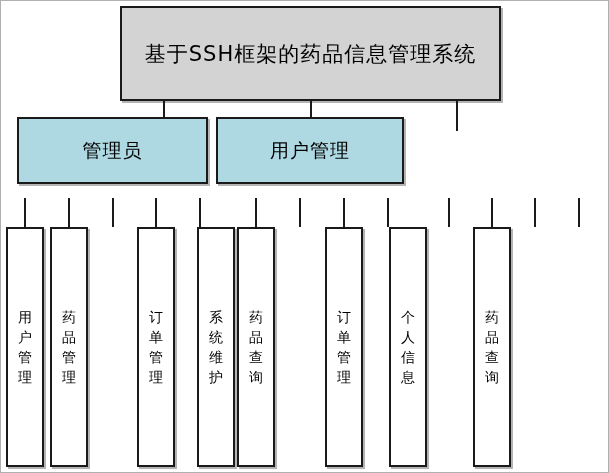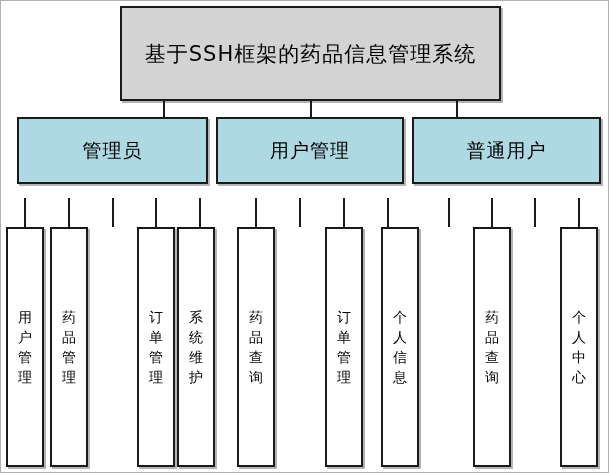--- a/index.html
+++ b/index.html
@@ -73,23 +73,20 @@
   <div class="connector t1" style="left:162px"></div>
   <div class="connector t1" style="left:309px"></div>
   <div class="connector t1" style="left:455px"></div>
 
   <div class="node group" style="left:16px; width:191px">
     <span>管理员</span>
   </div>
   <div class="node group" style="left:215px; width:188px">
     <span>用户管理</span>
   </div>
-  <div class="node group" style="left:411px; width:189px">
-    <span>普通用户</span>
-  </div>
 
   <div class="connector t2" style="left:23px"></div>
   <div class="connector t2" style="left:67px"></div>
   <div class="connector t2" style="left:111px"></div>
   <div class="connector t2" style="left:154px"></div>
   <div class="connector t2" style="left:198px"></div>
   <div class="connector t2" style="left:254px"></div>
   <div class="connector t2" style="left:298px"></div>
   <div class="connector t2" style="left:342px"></div>
   <div class="connector t2" style="left:386px"></div>
@@ -100,34 +97,31 @@
 
   <div class="node leaf" style="left:5px">
     <span class="vtext">用户管理</span>
   </div>
   <div class="node leaf" style="left:49px">
     <span class="vtext">药品管理</span>
   </div>
   <div class="node leaf" style="left:136px">
     <span class="vtext">订单管理</span>
   </div>
-  <div class="node leaf" style="left:176px">
+  <div class="node leaf" style="left:196px">
     <span class="vtext">系统维护</span>
   </div>
 
   <div class="node leaf" style="left:236px">
     <span class="vtext">药品查询</span>
   </div>
   <div class="node leaf" style="left:324px">
     <span class="vtext">订单管理</span>
   </div>
-  <div class="node leaf" style="left:380px">
+  <div class="node leaf" style="left:388px">
     <span class="vtext">个人信息</span>
   </div>
 
   <div class="node leaf" style="left:472px">
     <span class="vtext">药品查询</span>
   </div>
-  <div class="node leaf" style="left:559px">
-    <span class="vtext">个人中心</span>
-  </div>
 
 </div>
 
 </body></html>

